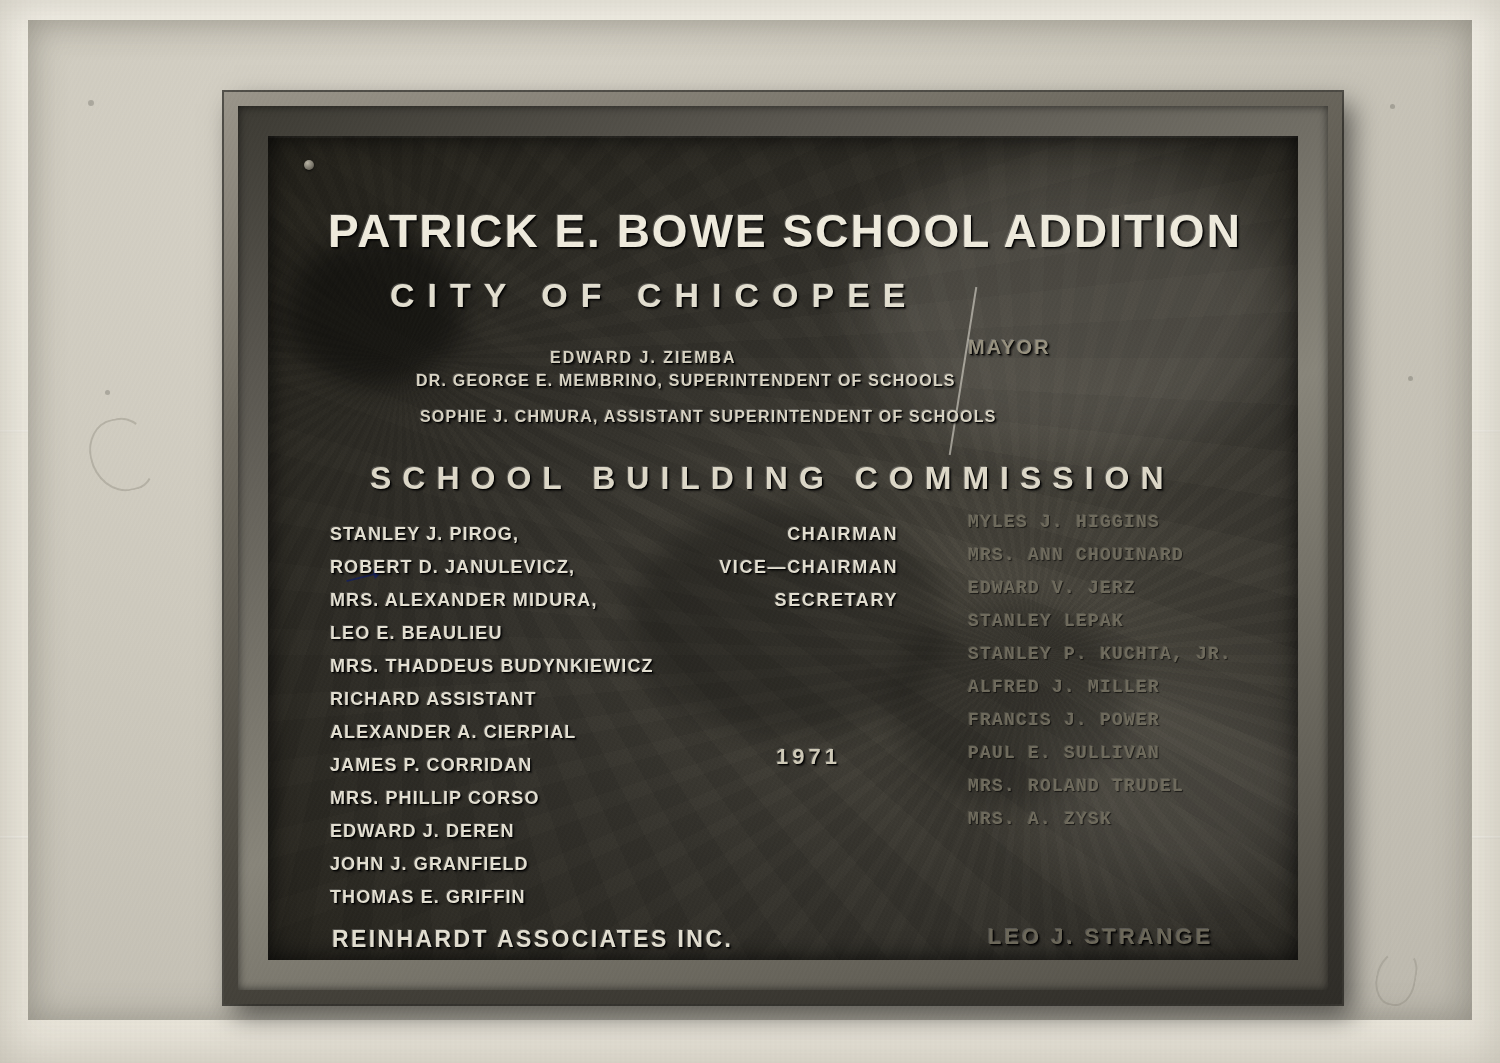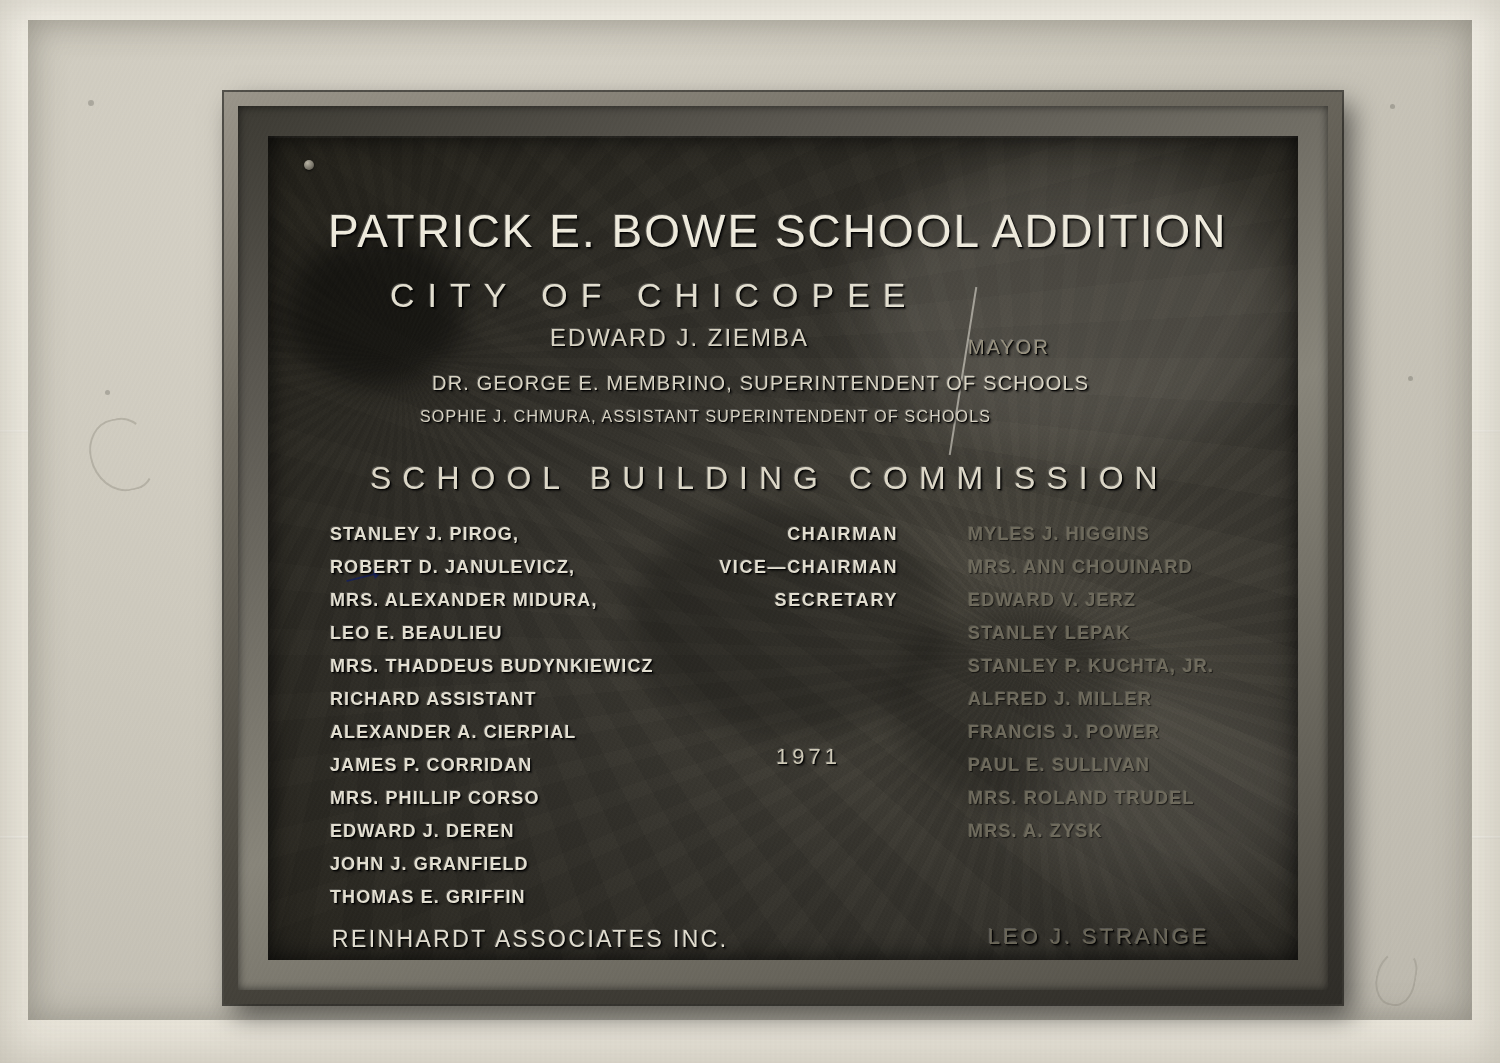--- a/index.html
+++ b/index.html
@@ -173,57 +173,56 @@
     border-left: 8px solid rgba(20,30,90,.85);
     border-top: 5px solid transparent;
     border-bottom: 5px solid transparent;
   }
 
   
   .txt {
     position: absolute;
     color: #e8e4d6;
     font-family: "Liberation Sans", sans-serif;
-    font-weight: 400;
+    font-weight: 700;
     white-space: nowrap;
     text-shadow:
       1px 1px 0 rgba(0,0,0,.85),
       2px 2px 2px rgba(0,0,0,.7),
       -1px -1px 0 rgba(255,255,255,.18);
   }
   .title {
     left: 60px; top: 68px;
     font-size: 46px;
     letter-spacing: 2.0px;
     color: #efebdd;
   }
   .city {
     left: 122px; top: 140px;
     font-size: 34px;
     letter-spacing: 13px;
     color: #e3dfd0;
   }
   .mayor-line {
-    left: 282px; top: 188px;
-    font-size: 24px;
+    left: 282px; top: 213px;
+    font-size: 16px;
     letter-spacing: 2px;
     color: #d7d2c2;
   }
   .mayor-word {
     left: 700px; top: 200px;
     font-size: 20px;
     letter-spacing: 2px;
     color: #97917f;
   }
   .supt-line {
     left: 148px; top: 236px;
-    font-size: 20px;
+    font-size: 16px;
     letter-spacing: 1.2px;
     color: #d9d4c4;
-    margin-left: 16px;
   }
   .supt-line2 {
     left: 152px; top: 272px;
     font-size: 16px;
     letter-spacing: 1.2px;
     color: #d7d2c2;
   }
   .section-head {
     left: 58px; top: 324px;
     font-size: 32px;
@@ -259,22 +258,23 @@
     letter-spacing: 1.6px;
     height: 33px;
     color: #e2ded0;
     font-weight: 700;
     text-shadow: 1px 1px 0 rgba(0,0,0,.85), 2px 2px 2px rgba(0,0,0,.65), -1px -1px 0 rgba(255,255,255,.16);
     white-space: nowrap;
   }
   .col-right {
     position: absolute;
     left: 700px;
-    top: 388px;
+    top: 376px;
     width: 340px;
+    font-family: Liberation Mono, monospace;
   }
   .col-right .row {
     font-size: 18px;
     letter-spacing: 1.2px;
     height: 33px;
     color: #6e6a5c;
     font-weight: 700;
     text-shadow: 1px 1px 1px rgba(0,0,0,.6), -1px -1px 0 rgba(180,175,158,.18);
     white-space: nowrap;
   }

